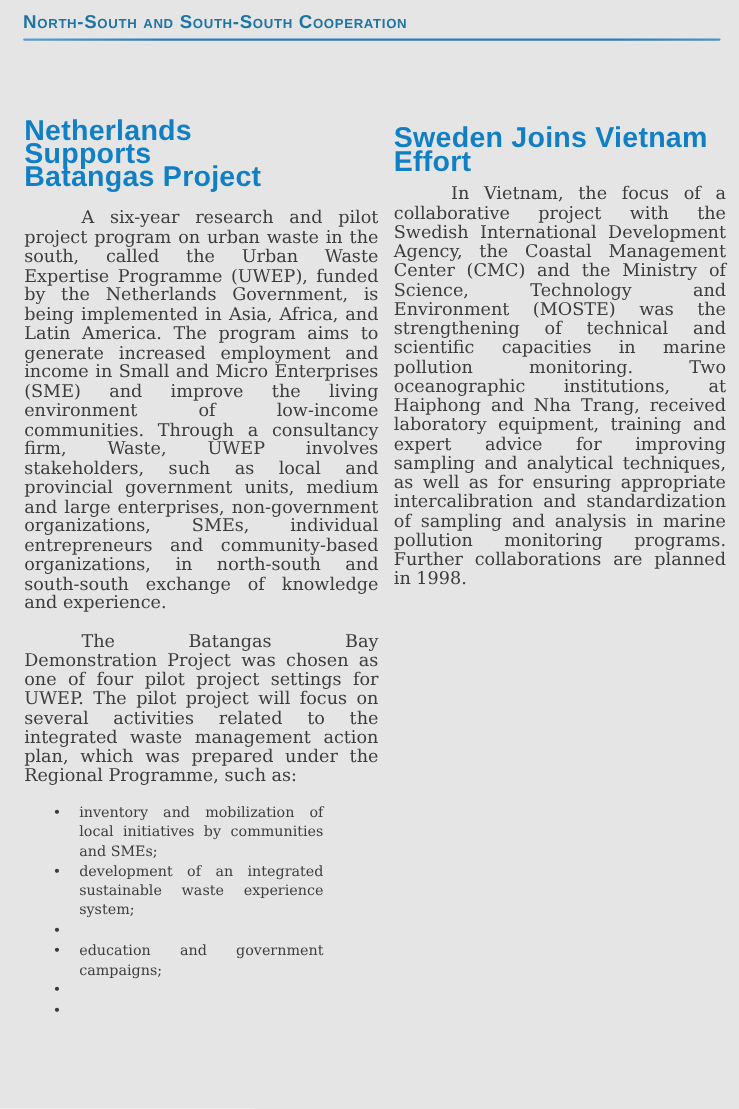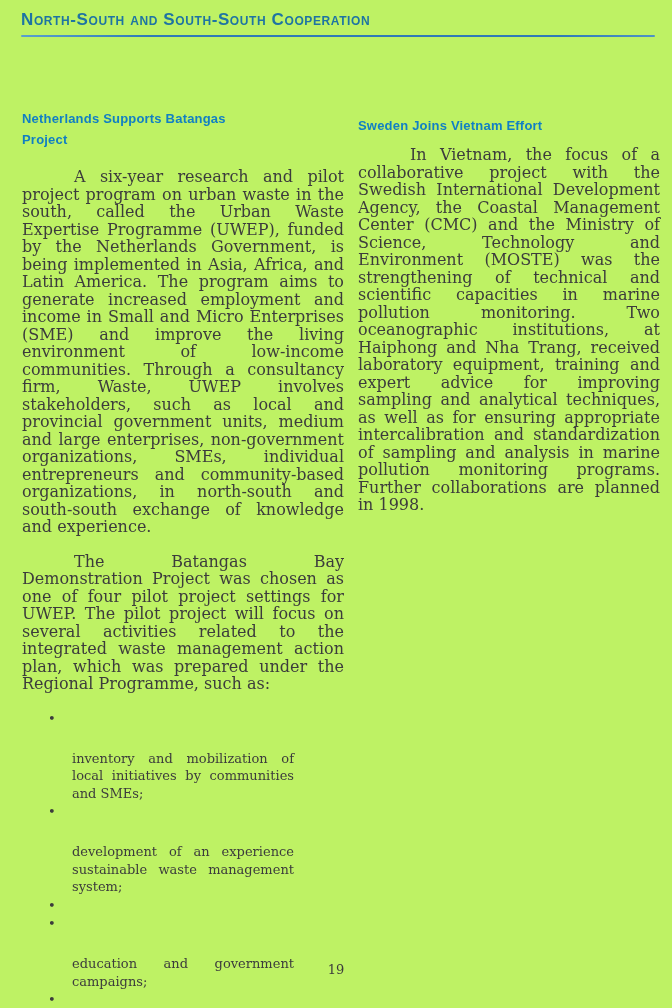--- a/index.html
+++ b/index.html
@@ -1,20 +1,20 @@
 <!DOCTYPE html>
 <html><head>
 <meta charset="utf-8">
 <style>
   html, body { margin: 0; padding: 0; }
   .page {
     position: relative;
     width: 672px;
     height: 1008px;
-    background: #bef264;
+    background: #e5e5e5;
     font-family: "DejaVu Serif", serif;
     color: #3c3c3c;
     overflow: hidden;
     box-sizing: border-box;
   }
   .header {
     padding: 10px 16px 0 21px;
   }
   .header-title {
     font-family: "Liberation Sans", sans-serif;
@@ -34,21 +34,21 @@
   .content {
     display: flex;
     margin-top: 71px;
     padding-left: 22px;
   }
   .col-left { width: 322px; }
   .col-right { width: 302px; margin-left: 14px; }
   .col-heading {
     font-family: "Liberation Sans", sans-serif;
     font-weight: bold;
-    font-size: 13px;
+    font-size: 26px;
     line-height: 21px;
     color: #117fc4;
     letter-spacing: 0.2px;
     margin: 0 0 18px 0;
   }
   .col-left .col-heading { max-width: 235px; }
   .col-right .col-heading { margin-top: 7px; margin-bottom: 10px; }
   .body-para {
     font-size: 16px;
     line-height: 17.5px;
@@ -68,21 +68,20 @@
     width: 24px;
     flex: 0 0 24px;
     font-size: 13px;
     line-height: 17.5px;
   }
   .bullet-text {
     width: 222px;
     font-size: 13px;
     line-height: 17.5px;
     text-align: justify;
-    margin-top: 40px;
   }
   .footer {
     position: absolute;
     bottom: 30px;
     left: 0;
     width: 100%;
     text-align: center;
   }
   .page-number {
     font-size: 13px;
@@ -108,21 +107,21 @@
 
       <p class="body-para">The Batangas Bay Demonstration Project was chosen as one of four pilot project settings for UWEP. The pilot project will focus on several activities related to the integrated waste management action plan, which was prepared under the Regional Programme, such as:</p>
 
       <div class="bullet-list">
         <div class="bullet-row">
           <span class="bullet-glyph">•</span>
           <span class="bullet-text">inventory and mobilization of local initiatives by communities and SMEs;</span>
         </div>
         <div class="bullet-row">
           <span class="bullet-glyph">•</span>
-          <span class="bullet-text">development of an experience sustainable waste management system;</span>
+          <span class="bullet-text">development of an integrated sustainable waste experience system;</span>
         </div>
         <div class="bullet-row">
           <span class="bullet-glyph">•</span>
         </div>
         <div class="bullet-row">
           <span class="bullet-glyph">•</span>
           <span class="bullet-text">education and government campaigns;</span>
         </div>
         <div class="bullet-row">
           <span class="bullet-glyph">•</span>
@@ -134,17 +133,14 @@
     </div>
 
     <div class="col-right">
       <h2 class="col-heading">Sweden Joins Vietnam Effort</h2>
 
       <p class="body-para">In Vietnam, the focus of a collaborative project with the Swedish International Development Agency, the Coastal Management Center (CMC) and the Ministry of Science, Technology and Environment (MOSTE) was the strengthening of technical and scientific capacities in marine pollution monitoring. Two oceanographic institutions, at Haiphong and Nha Trang, received laboratory equipment, training and expert advice for improving sampling and analytical techniques, as well as for ensuring appropriate intercalibration and standardization of sampling and analysis in marine pollution monitoring programs. Further collaborations are planned in 1998.</p>
     </div>
 
   </div>
 
-  <div class="footer">
-    <span class="page-number">19</span>
-  </div>
 
 </div>
 
 </body></html>

